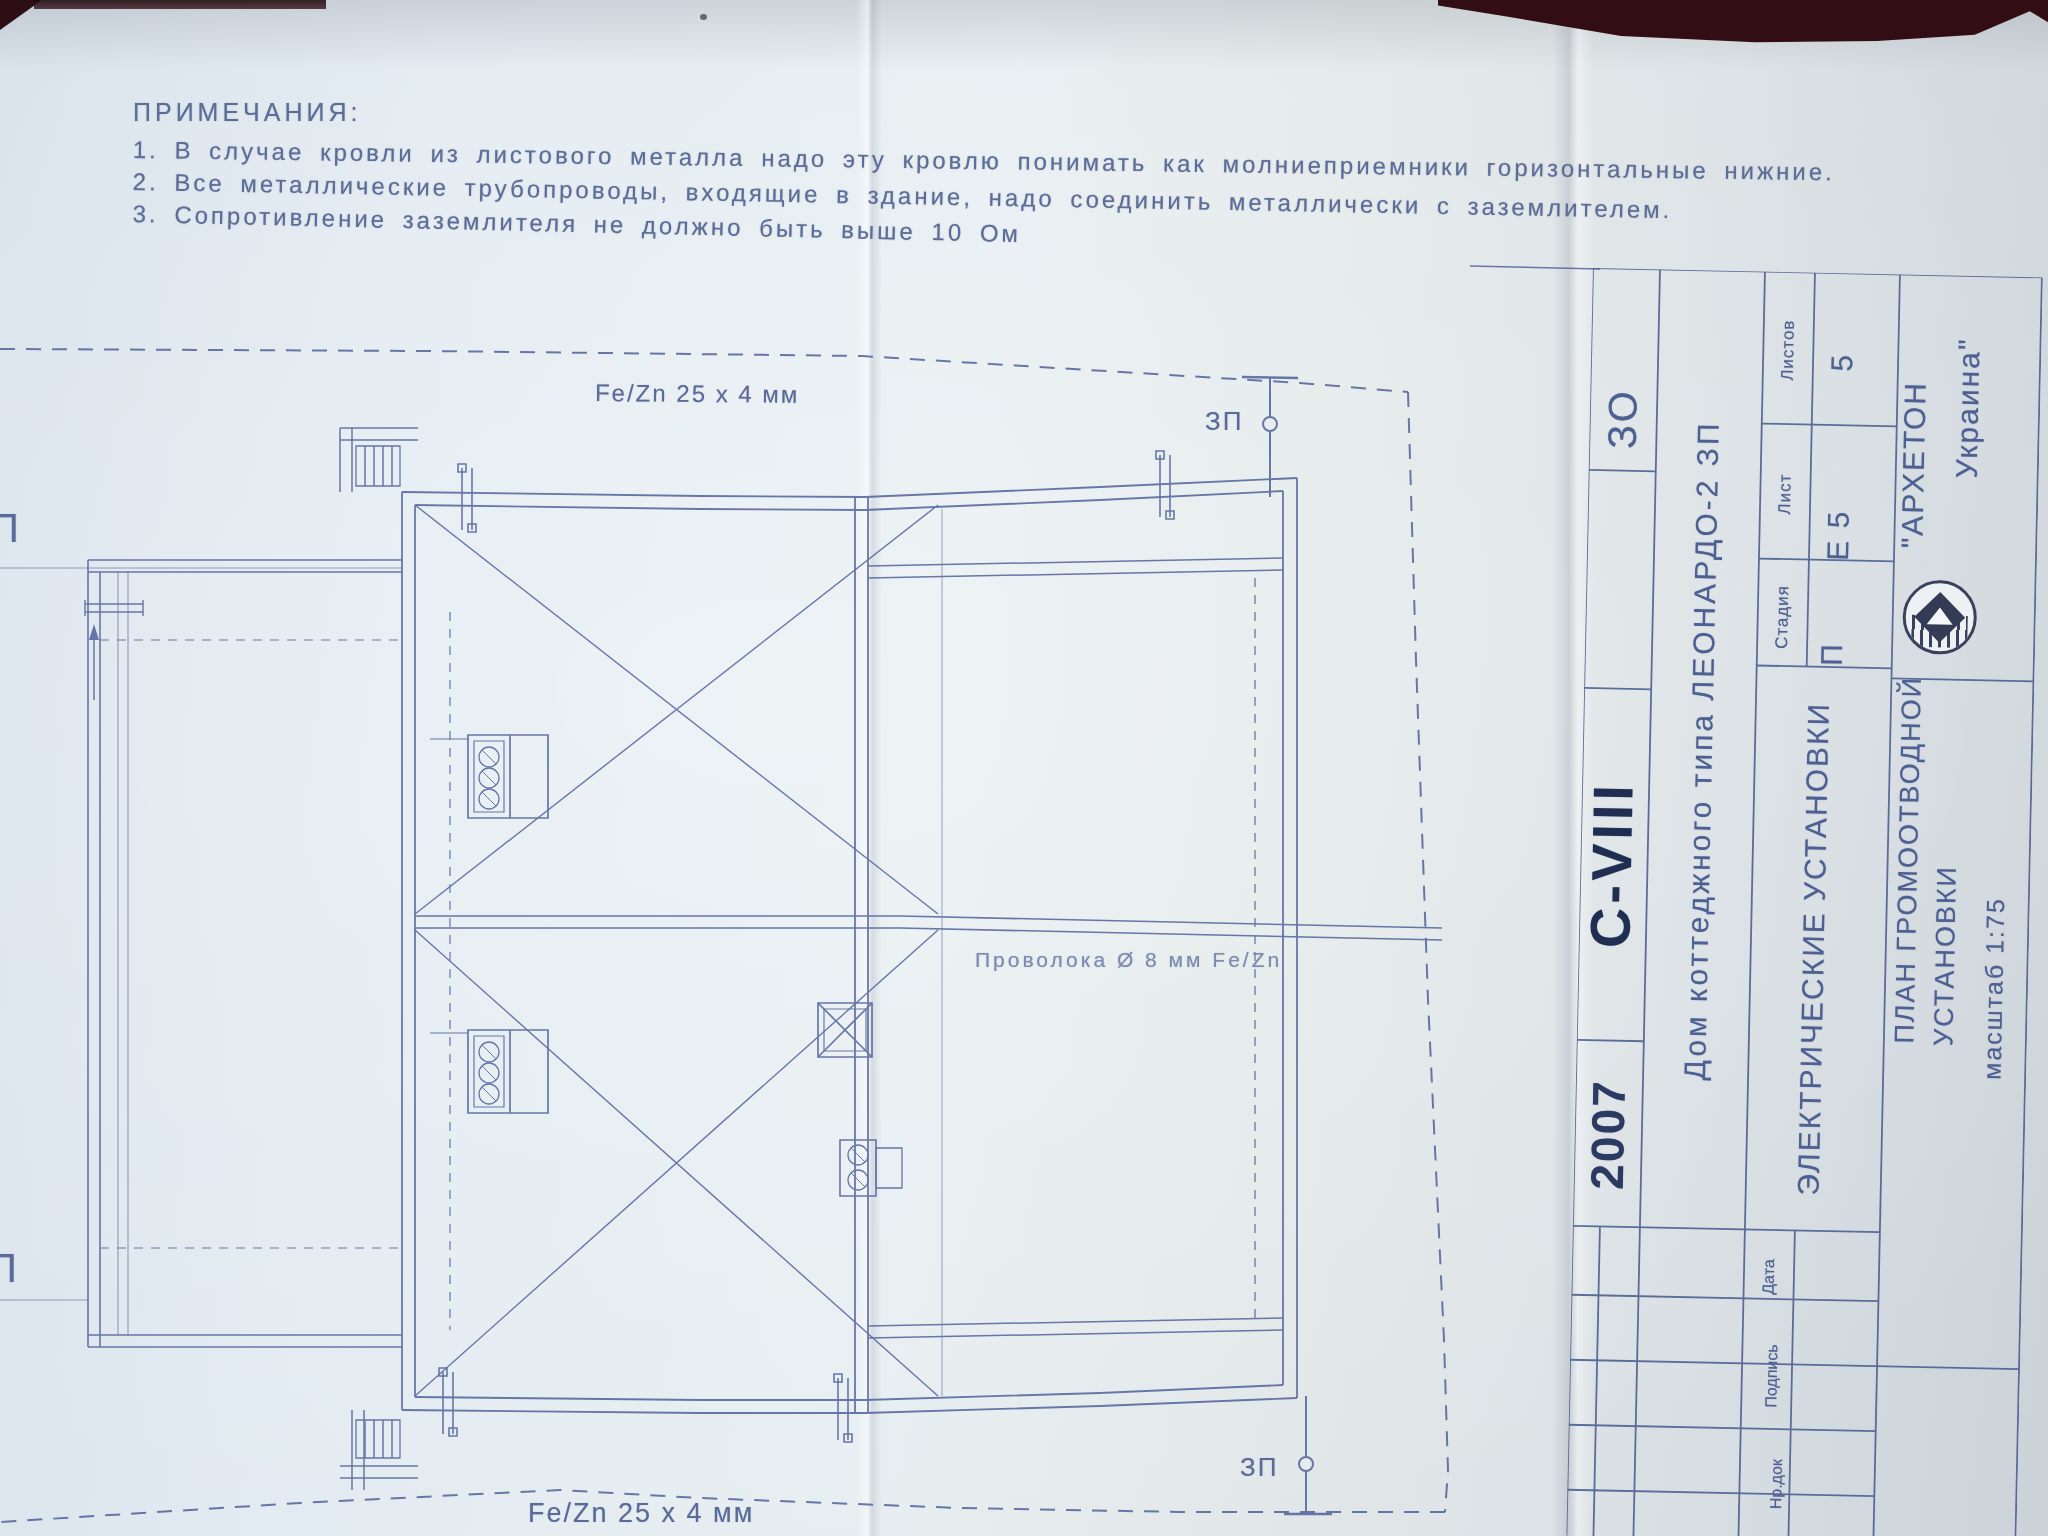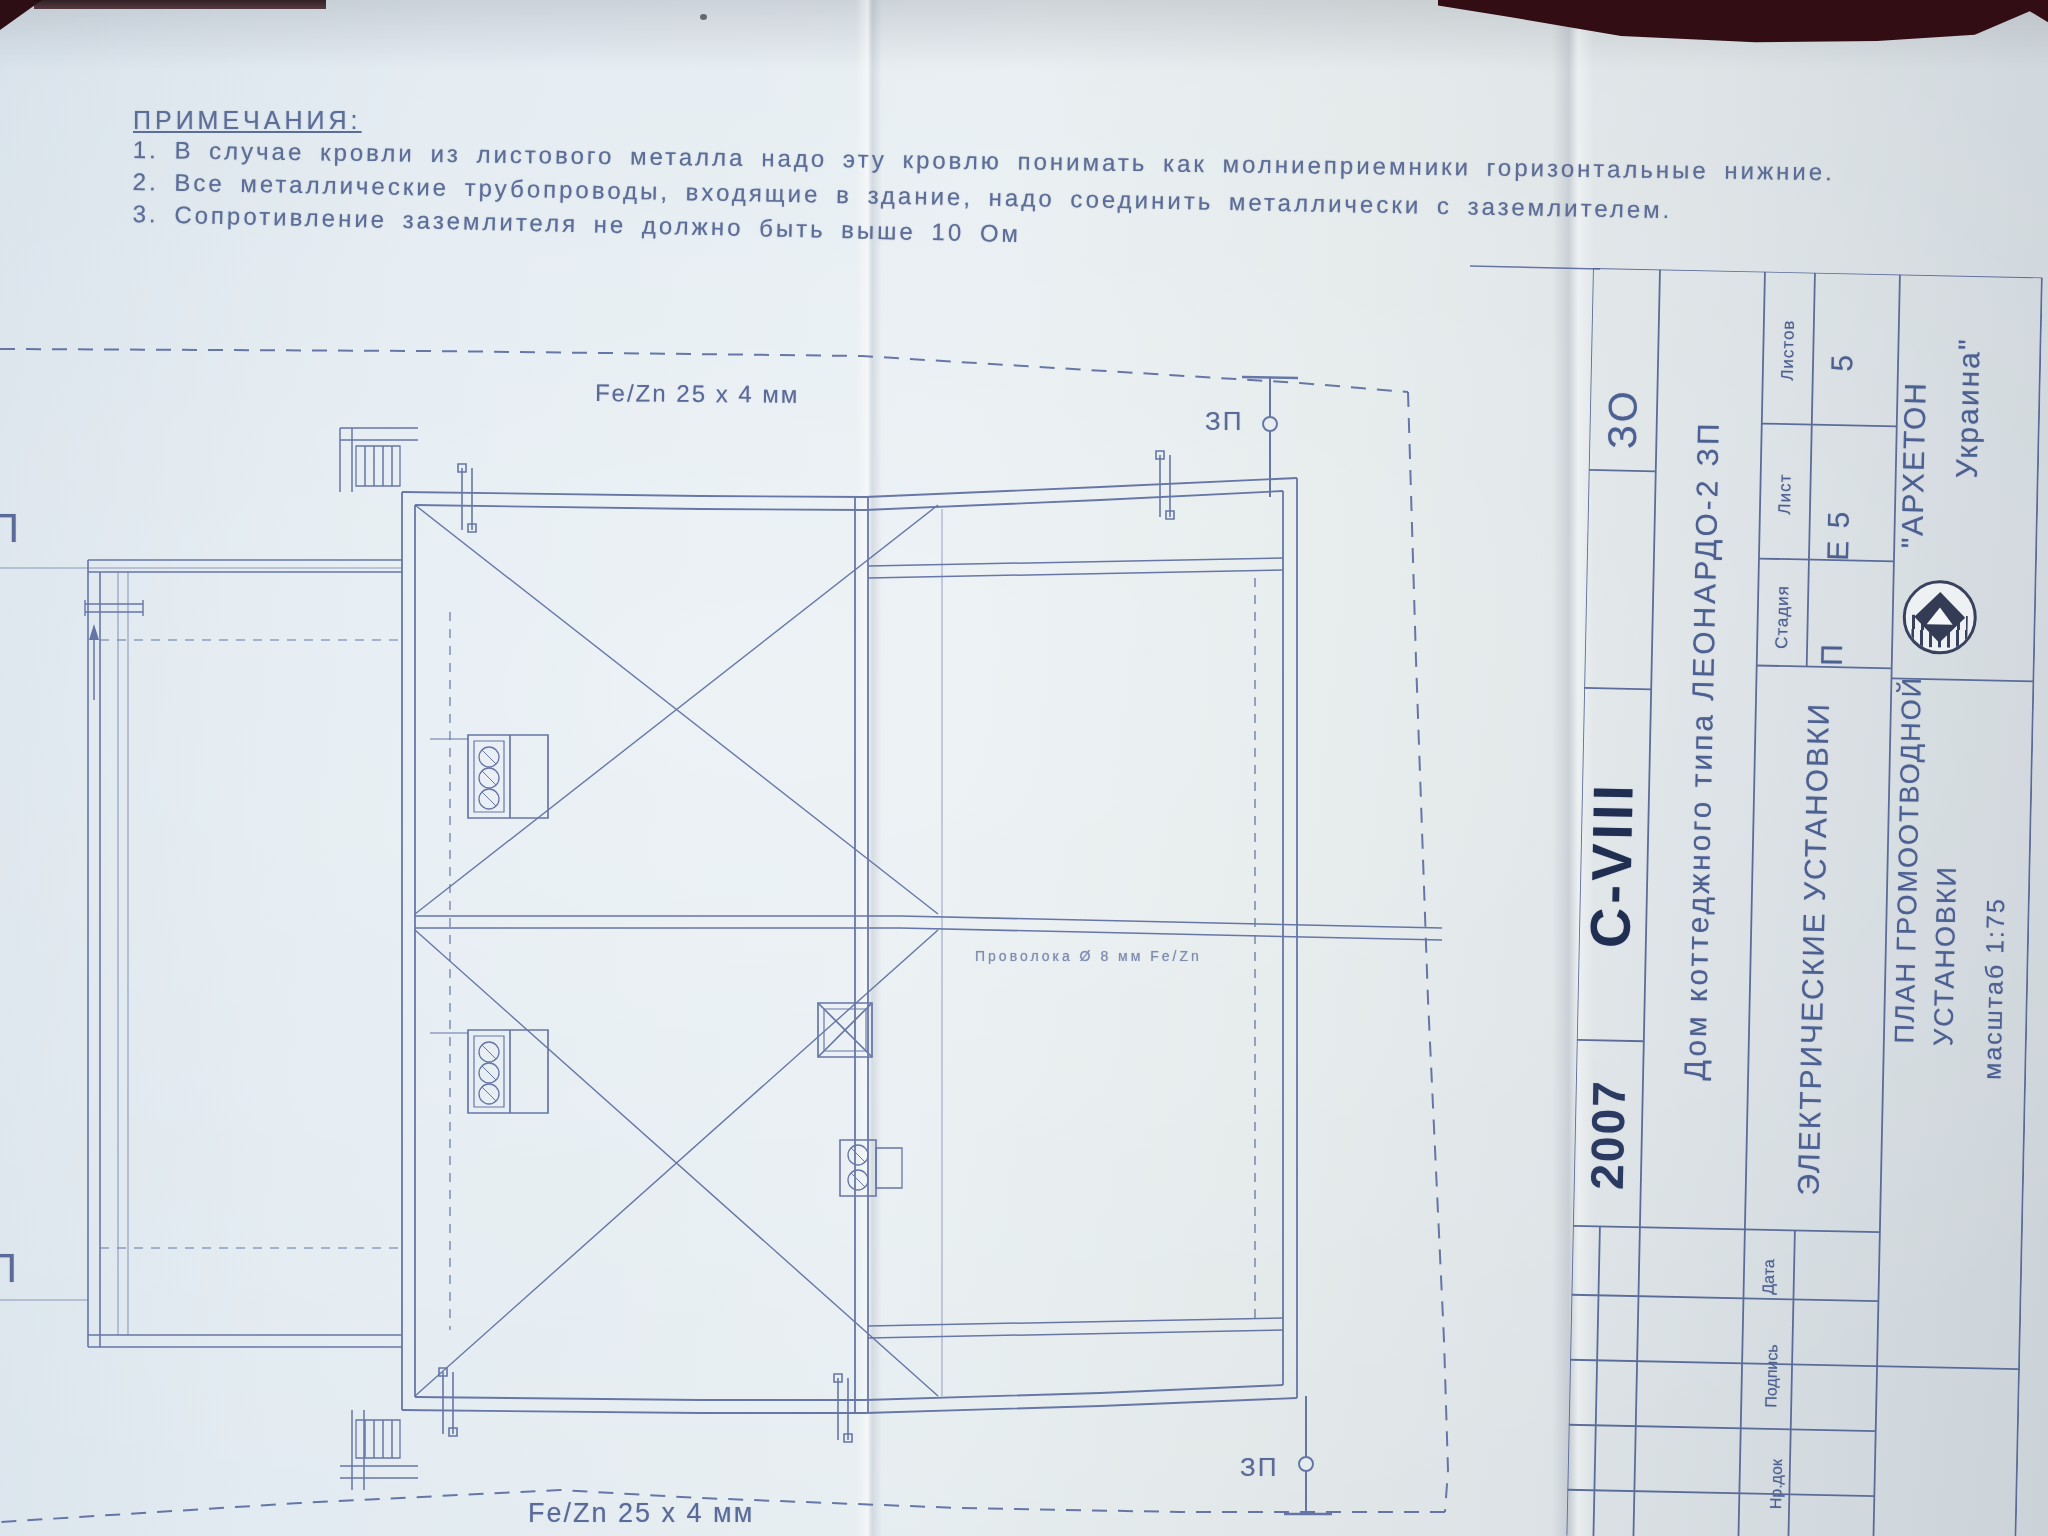--- a/index.html
+++ b/index.html
@@ -212,29 +212,29 @@
       <circle cx="858" cy="1155" r="10" stroke-width="1.3"></circle>
         <line x1="851" y1="1148" x2="865" y2="1162" stroke-width="1"></line>
       <circle cx="858" cy="1180" r="10" stroke-width="1.3"></circle>
         <line x1="851" y1="1173" x2="865" y2="1187" stroke-width="1"></line>
       <rect x="876" y="1148" width="26" height="40" stroke-width="1.3"></rect>
     </g>
     <line x1="1470" y1="266" x2="1600" y2="269" stroke-width="1.5"></line>
   </svg>
 
   <div>
-    <div class="note-line note-title ink" style="left:133px;top:106px;text-decoration:underline;">ПРИМЕЧАНИЯ:</div>
+    <div class="note-line note-title ink" style="left:133px;top:98px;">ПРИМЕЧАНИЯ:</div>
     <div class="note-line ink" style="left:133px;top:136px;transform:rotate(0.75deg);">1.  В  случае  кровли  из  листового  металла  надо  эту  кровлю  понимать  как  молниеприемники  горизонтальные  нижние.</div>
     <div class="note-line ink" style="left:133px;top:168px;transform:rotate(1.05deg);">2.  Все  металлические  трубопроводы,  входящие  в  здание,  надо  соединить  металлически  с  заземлителем.</div>
     <div class="note-line ink" style="left:133px;top:200px;transform:rotate(1.3deg);">3.  Сопротивление  заземлителя  не  должно  быть  выше  10  Ом</div>
   </div>
 
   <div class="lbl" style="left:595px;top:380px;transform:rotate(0.5deg);">Fe/Zn 25 x 4 мм</div>
   <div class="lbl" style="left:1205px;top:406px;font-size:26px;">ЗП</div>
-  <div class="lbl" style="left:975px;top:948px;font-size:14px;color:#7e8cb0;letter-spacing:3px;">Проволока Ø 8 мм Fe/Zn</div>
+  <div class="lbl" style="left:975px;top:948px;font-size:21px;color:#7e8cb0;letter-spacing:3px;">Проволока Ø 8 мм Fe/Zn</div>
   <div class="lbl" style="left:1240px;top:1452px;font-size:26px;">ЗП</div>
   <div class="lbl" style="left:528px;top:1498px;font-size:27px;">Fe/Zn 25 x 4 мм</div>
   <div class="lbl" style="left:-10px;top:506px;font-size:40px;">П</div>
   <div class="lbl" style="left:-12px;top:1246px;font-size:40px;">П</div>
 
   <div id="tblock">
     <svg width="450" height="1268" viewBox="0 0 450 1268" style="position:absolute;left:0;top:0" fill="none" stroke="#4d6092" stroke-width="1.8" opacity="0.9">
       <line x1="0" y1="0" x2="449" y2="0"></line>
       <line x1="0" y1="0" x2="0" y2="1268"></line>
       <line x1="449" y1="0" x2="449" y2="1268"></line>

